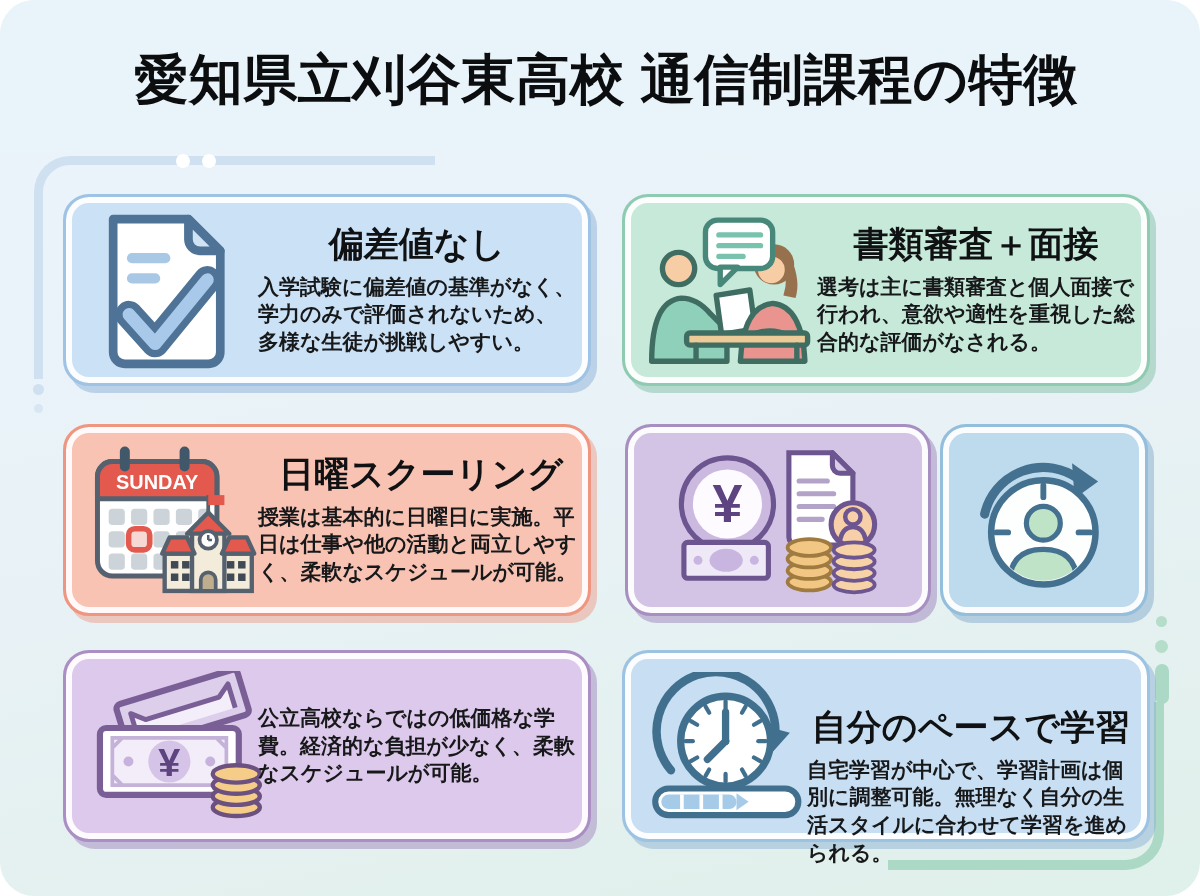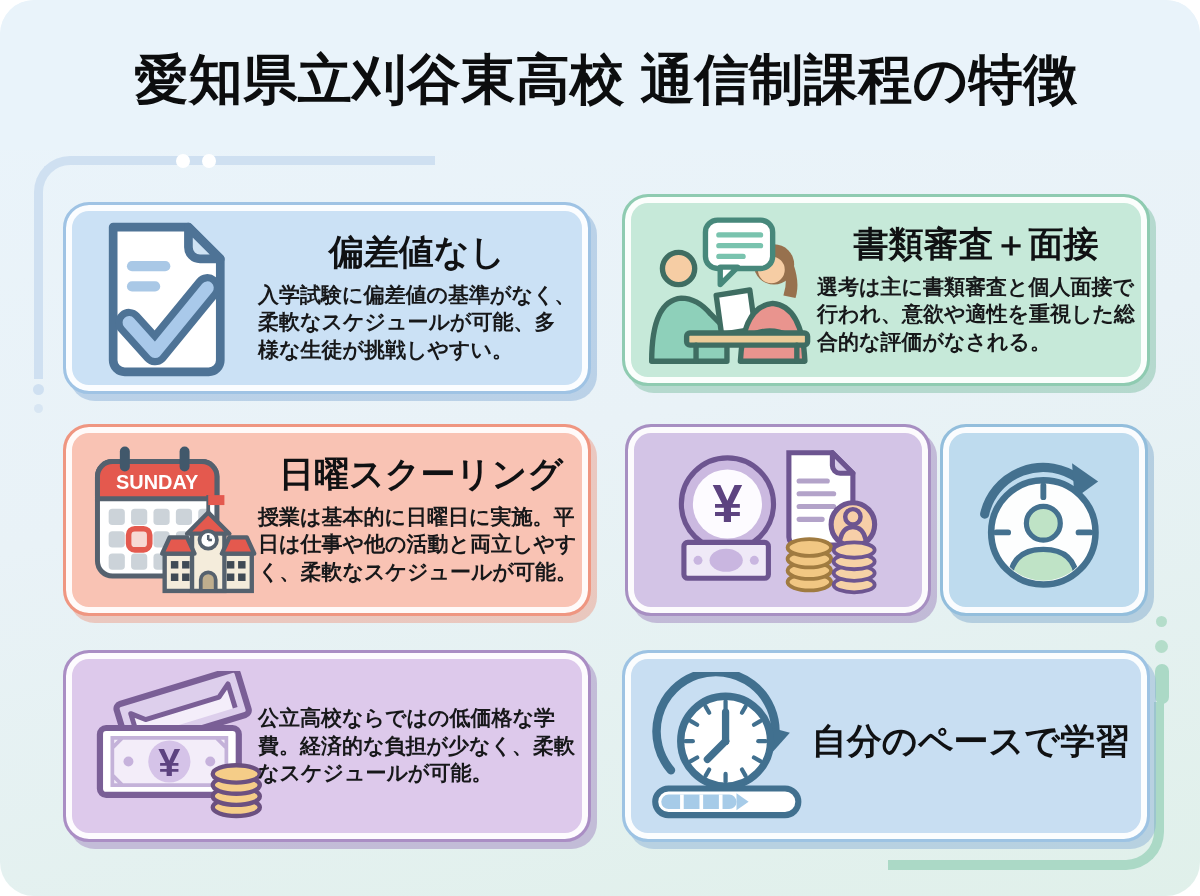--- a/index.html
+++ b/index.html
@@ -13,31 +13,31 @@
   .page-title{
     position:absolute;top:38px;left:0;width:100%;margin:6px;text-align:center;
     font-size:54px;font-weight:700;color:#0c0d0e;letter-spacing:0.5px;
   }
   
   .card{
     position:absolute;border-radius:26px;
     border:3px solid var(--bc);background:var(--bg);
     box-shadow:inset 0 0 0 6px rgba(255,255,255,0.92), 6px 7px 0 0 var(--sh);
   }
-  .c-a{--bg:#cbe1f5;--bc:#9fc3e4;--sh:rgba(148,183,219,.55);left:63px;top:194px;width:522px;height:186px;margin-top:8px;}
+  .c-a{--bg:#cbe1f5;--bc:#9fc3e4;--sh:rgba(148,183,219,.55);left:63px;top:194px;width:522px;height:186px;}
   .c-b{--bg:#c6e9d9;--bc:#8fcbb1;--sh:rgba(130,192,166,.5);left:622px;top:194px;width:522px;height:186px;}
   .c-c{--bg:#f9c3b4;--bc:#ef9681;--sh:rgba(238,148,127,.45);left:63px;top:424px;width:522px;height:186px;}
   .c-d{--bg:#d3c4e6;--bc:#a78fc2;--sh:rgba(158,132,188,.5);left:625px;top:424px;width:300px;height:186px;}
   .c-e{--bg:#bedbee;--bc:#93bedc;--sh:rgba(132,172,206,.5);left:940px;top:424px;width:202px;height:186px;}
   .c-f{--bg:#ddc9eb;--bc:#aa8ec4;--sh:rgba(162,136,192,.5);left:63px;top:650px;width:522px;height:186px;}
   .c-g{--bg:#c8def2;--bc:#9dc3e3;--sh:rgba(142,177,214,.5);left:622px;top:650px;width:522px;height:186px;}
   .card-icon{position:absolute;left:24px;top:50%;transform:translateY(-50%);line-height:0;}
   .center-icon{left:50%;transform:translate(-50%,-50%);}
   .card-text{position:absolute;left:192px;top:50%;transform:translateY(-50%);width:318px;}
-  .c-g .card-text{left:182px;width:328px;}
+  .c-g .card-text{left:182px;width:328px;margin-top:41px;}
   .c-c .card-text,.c-f .card-text{width:326px;}
   .card-title{margin:0 0 9px;font-size:35px;font-weight:900;color:#101113;text-align:center;line-height:1.1;}
   .card-body{margin:0;font-size:21px;font-weight:700;color:#17181a;line-height:1.32;text-align:left;}
   
   .deco{position:absolute;}
   .corner-tl{left:34px;top:156px;width:392px;height:214px;
     border-left:9px solid #cfe0f1;border-top:9px solid #cfe0f1;border-top-left-radius:36px;}
   .corner-br{right:36px;bottom:26px;width:266px;height:158px;
     border-right:10px solid #abd9c6;border-bottom:10px solid #abd9c6;border-bottom-right-radius:38px;}
   .dot{border-radius:50%;}
@@ -73,21 +73,21 @@
         <path d="M16 6 h52 l22 22 v70 a8 8 0 0 1 -8 8 H24 a8 8 0 0 1 -8 -8 Z" fill="#ffffff" stroke="#4e7396" stroke-width="6" stroke-linejoin="round"></path>
         <path d="M68 6 v14 a8 8 0 0 0 8 8 h14 Z" fill="#cfe3f4" stroke="#4e7396" stroke-width="6" stroke-linejoin="round"></path>
         <line x1="29" y1="33" x2="52" y2="33" stroke="#a9c8e6" stroke-width="7" stroke-linecap="round"></line>
         <line x1="29" y1="47" x2="45" y2="47" stroke="#a9c8e6" stroke-width="7" stroke-linecap="round"></line>
         <path d="M27 72 L45 92 L81 48" fill="none" stroke="#4e7396" stroke-width="19" stroke-linecap="round" stroke-linejoin="round"></path>
         <path d="M27 72 L45 92 L81 48" fill="none" stroke="#a9c9ea" stroke-width="9" stroke-linecap="round" stroke-linejoin="round"></path>
       </svg>
     </span>
     <div class="card-text">
       <p class="card-title">偏差値なし</p>
-      <p class="card-body">入学試験に偏差値の基準がなく、柔軟なスケジュールが可能、多様な生徒が挑戦しやすい。</p>
+      <p class="card-body">入学試験に偏差値の基準がなく、学力のみで評価されないため、多様な生徒が挑戦しやすい。</p>
     </div>
   </div>
 
   <div class="card c-c">
     <span class="card-icon">
       <svg width="168" height="158" viewBox="0 0 135 126">
         <rect x="6" y="16" width="96" height="92" rx="12" fill="#ffffff" stroke="#55616e" stroke-width="4"></rect>
         <path d="M6 46 v-18 a12 12 0 0 1 12 -12 h72 a12 12 0 0 1 12 12 v18 Z" fill="#e4594e" stroke="#55616e" stroke-width="4"></path>
         <text x="54" y="38" font-size="16" font-weight="bold" fill="#ffffff" text-anchor="middle">SUNDAY</text>
         <rect x="24" y="4" width="8" height="20" rx="4" fill="#41586b"></rect>
@@ -260,15 +260,16 @@
         <path d="M63 57 L48 72" stroke="#41708f" stroke-width="6" stroke-linecap="round"></path>
         <circle cx="63" cy="57" r="3" fill="#41708f"></circle>
         <rect x="5" y="96" width="118" height="22" rx="11" fill="#ffffff" stroke="#41708f" stroke-width="5"></rect>
         <rect x="10" y="101" width="62" height="12" rx="6" fill="#a6cbe8"></rect>
         <path d="M27 101 v12 M43 101 v12 M59 101 v12" stroke="#ffffff" stroke-width="3"></path>
         <path d="M72 100 l10 7 -10 7 Z" fill="#a6cbe8"></path>
       </svg>
     </span>
     <div class="card-text">
       <p class="card-title">自分のペースで学習</p>
+      <p class="card-body">自宅学習が中心で、学習計画は個別に調整可能。無理なく自分の生活スタイルに合わせて学習を進められる。</p>
     </div>
   </div>
 </div>
 
 </body></html>

